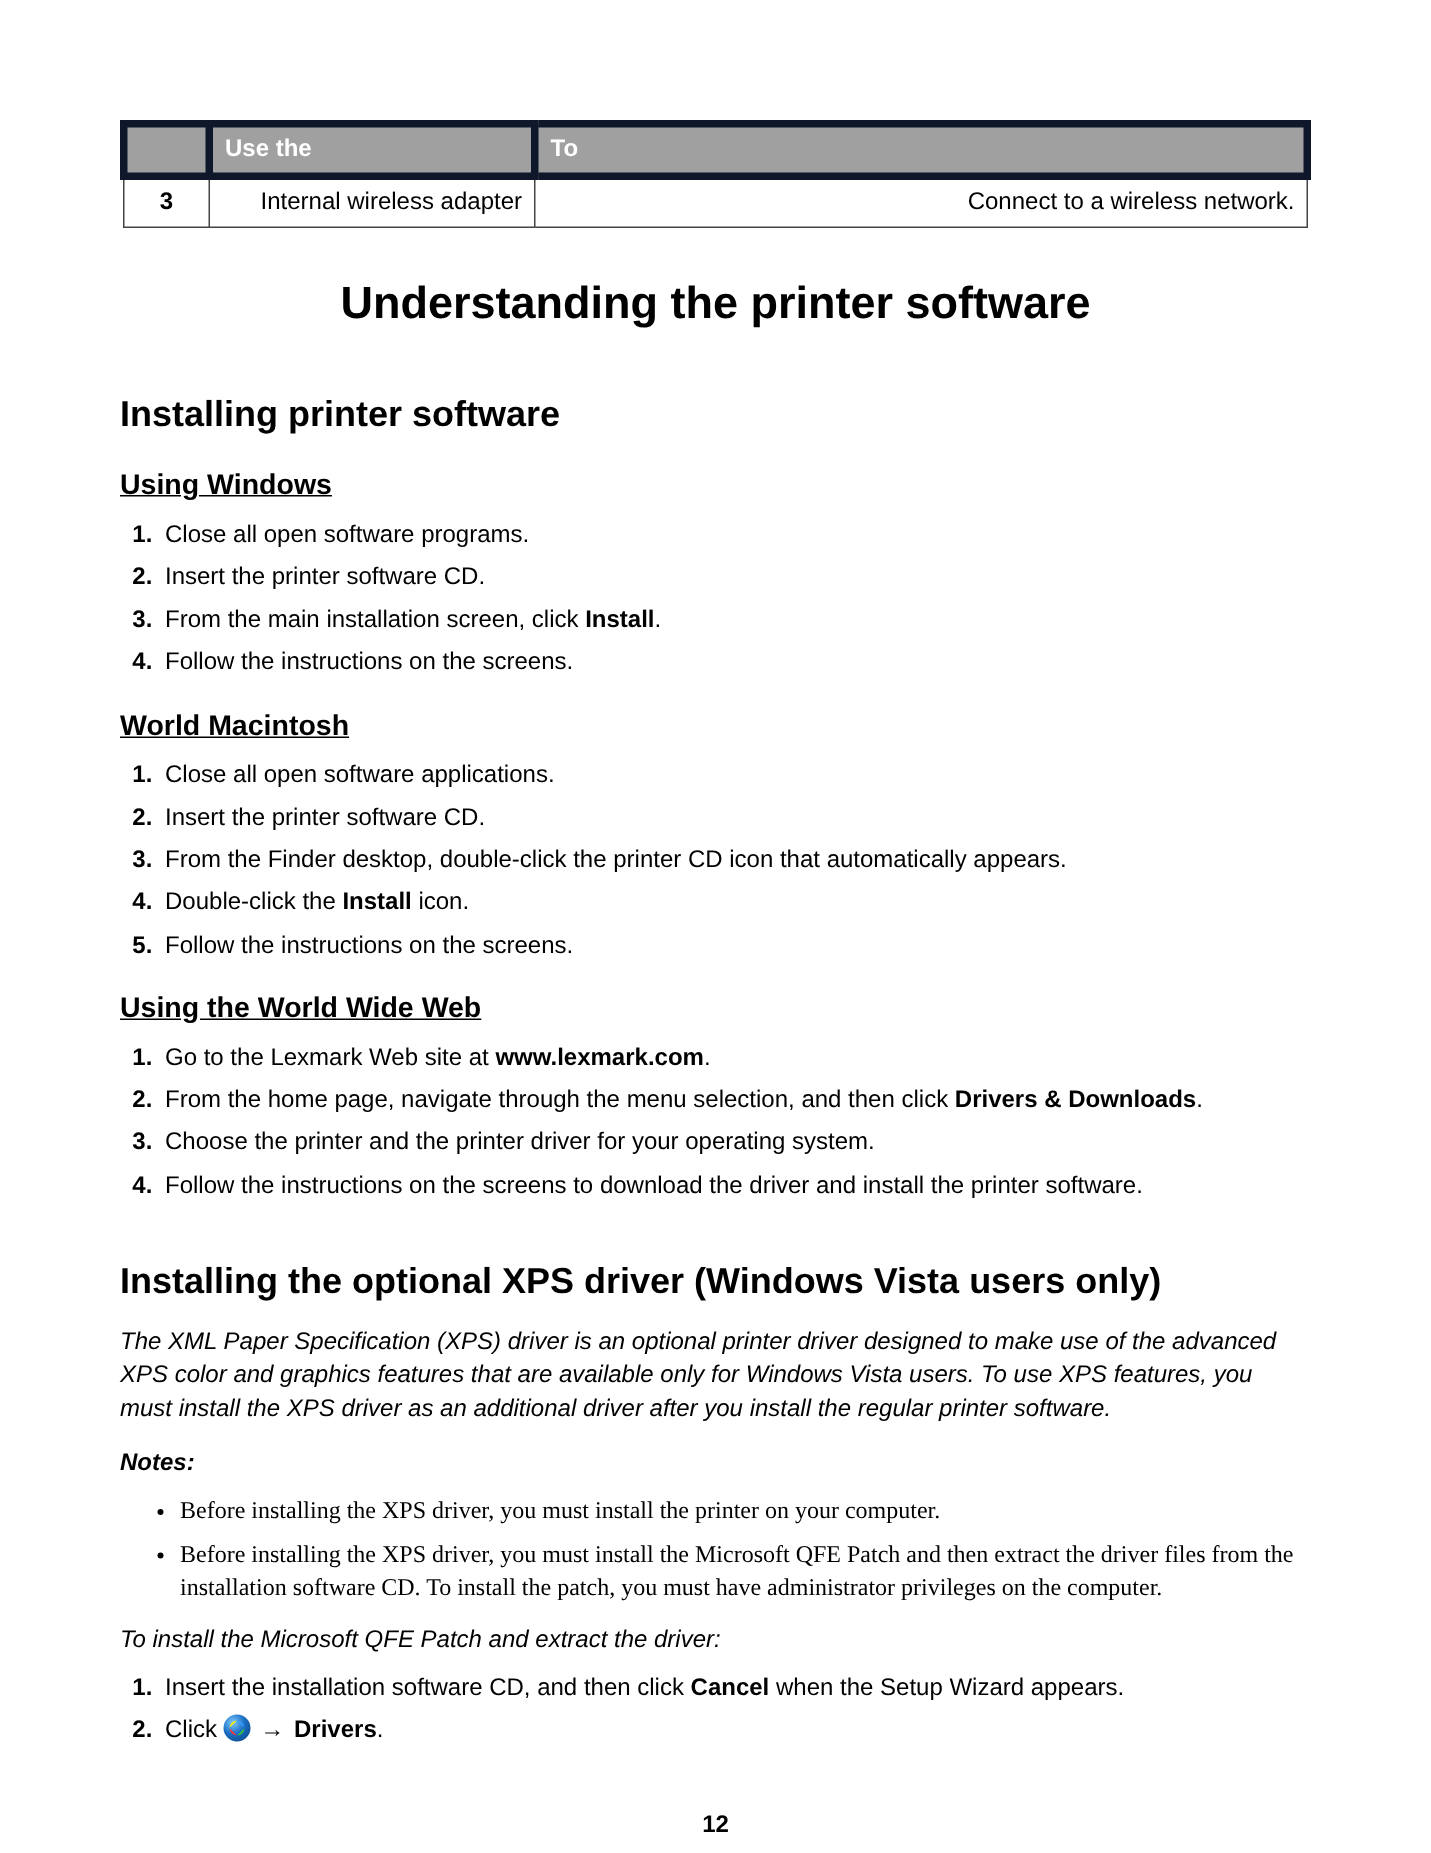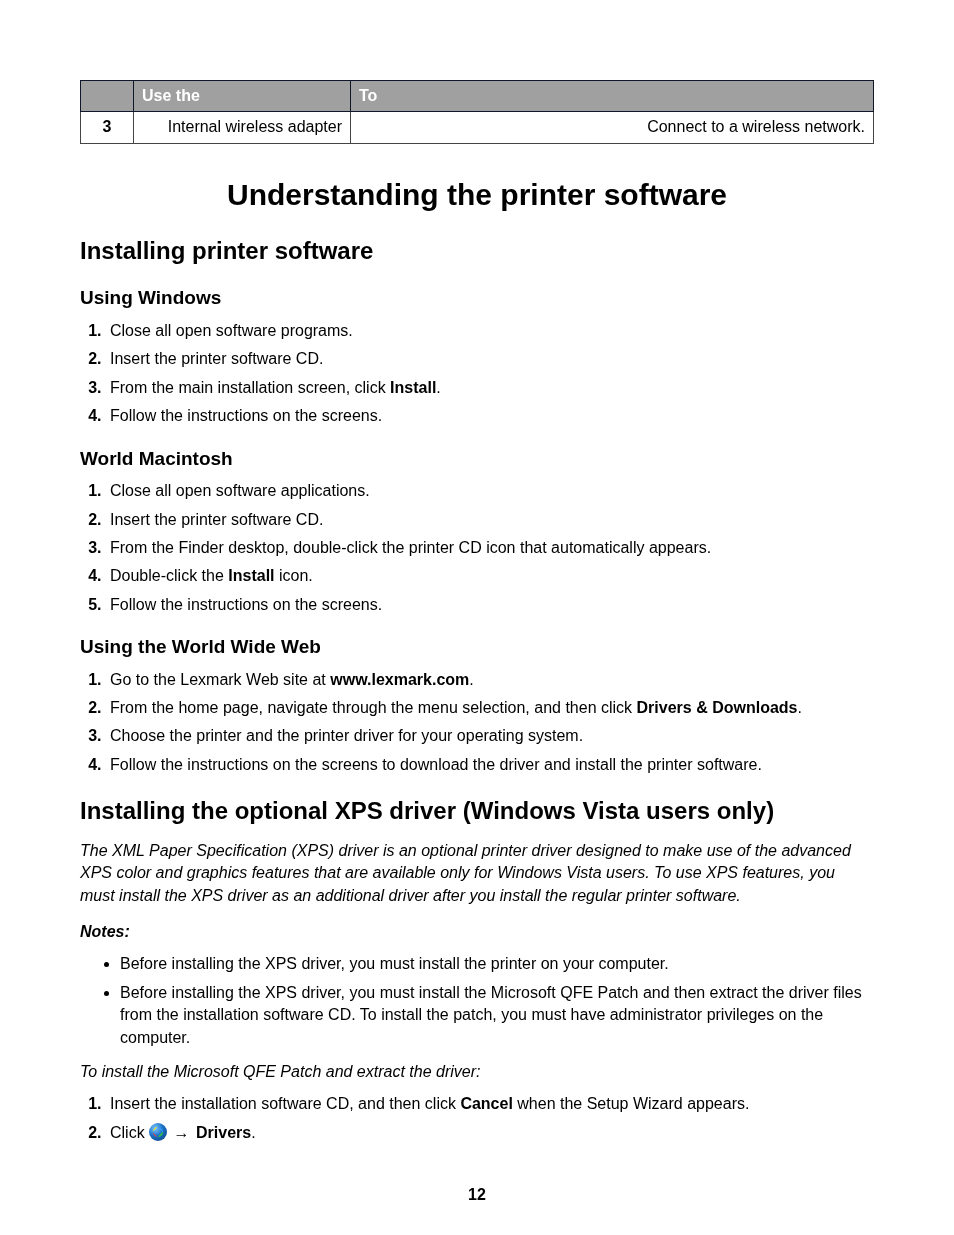--- a/index.html
+++ b/index.html
@@ -15,21 +15,21 @@
     border-collapse: collapse;
     width: 100%;
     margin-bottom: 30px;
   }
   th {
     background: #a0a0a0;
     color: #fff;
     text-align: left;
     font-weight: bold;
     padding: 4px 8px;
-    border: 1px solid #0f172a;
+    border: 5px solid #0f172a;
   }
   th.num-col { width: 36px; }
   td {
     border: 1px solid #444;
     padding: 4px 8px;
     vertical-align: top;
     text-align: right;
   }
   td.num { text-align: center; font-weight: bold; }
   td.use { width: 200px; }
@@ -37,43 +37,45 @@
     font-family: Verdana, Geneva, sans-serif;
     font-size: 30px;
     font-weight: bold;
     margin: 24px 0 16px 0;
     text-align: center;
   }
   h2 {
     font-family: Verdana, Geneva, sans-serif;
     font-size: 24px;
     font-weight: bold;
-    margin: 18px 0 12px 0;
+    margin: 36px 0 12px 0;
   }
   h3 {
     font-family: Verdana, Geneva, sans-serif;
     font-size: 19px;
     font-weight: bold;
     margin: 18px 0 8px 0;
+    text-decoration: underline;
   }
   ol {
     margin: 6px 0 14px 0;
     padding-left: 26px;
   }
   ol li {
     margin: 6px 0;
     padding-left: 4px;
   }
   ol li::marker {
     font-weight: bold;
   }
   ul.bullets {
     list-style-type: disc;
     padding-left: 40px;
     margin: 6px 0 12px 0;
+    font-family: Liberation Serif, serif;
   }
   ul.bullets li { margin: 6px 0; }
   p { margin: 10px 0; font-style: italic; }
   .notes-label { font-weight: bold; margin-top: 14px; }
   .page-num {
     text-align: center;
     font-weight: bold;
     margin-top: 40px;
   }
   .start-orb {

